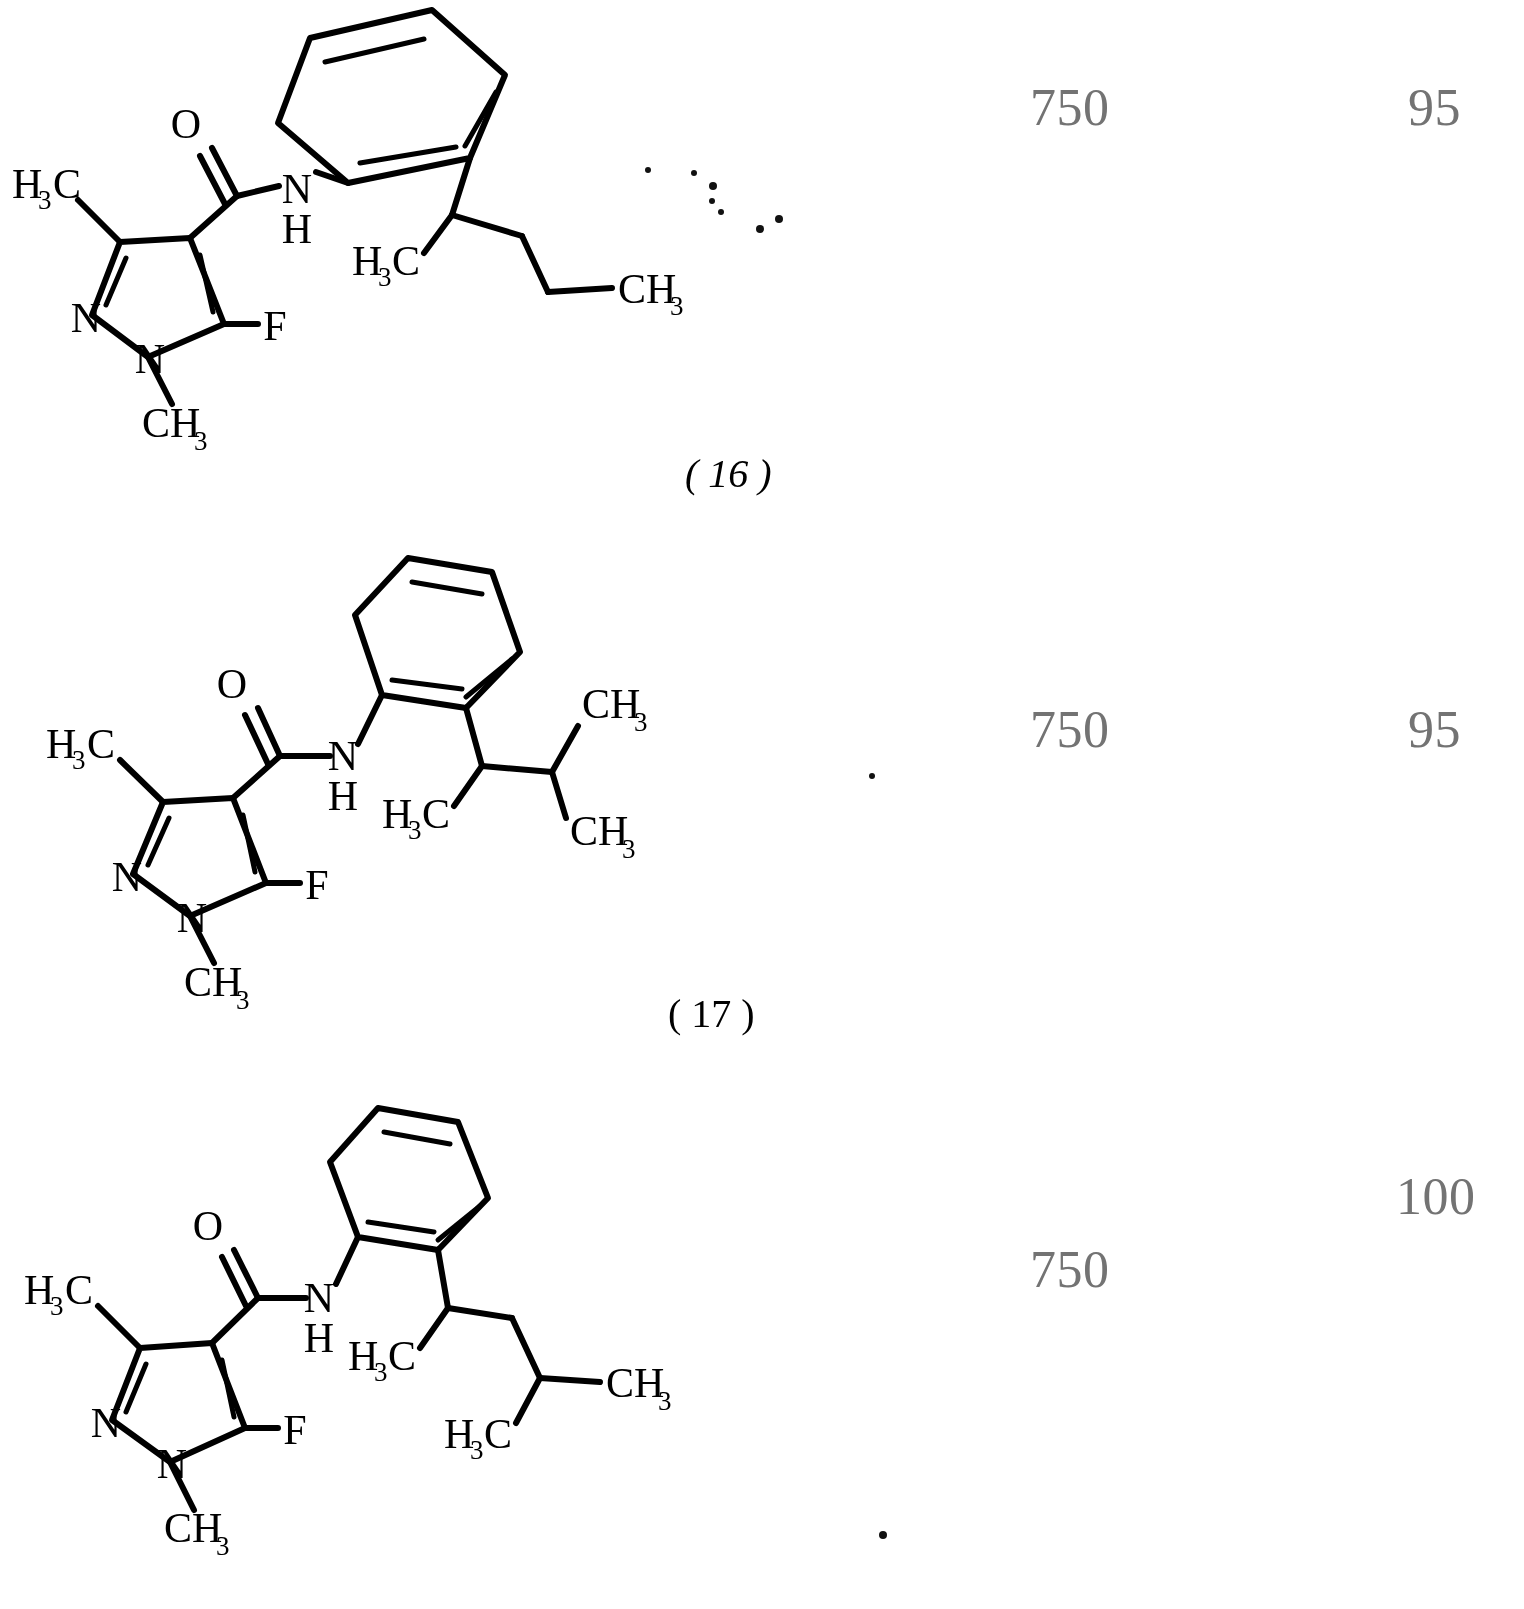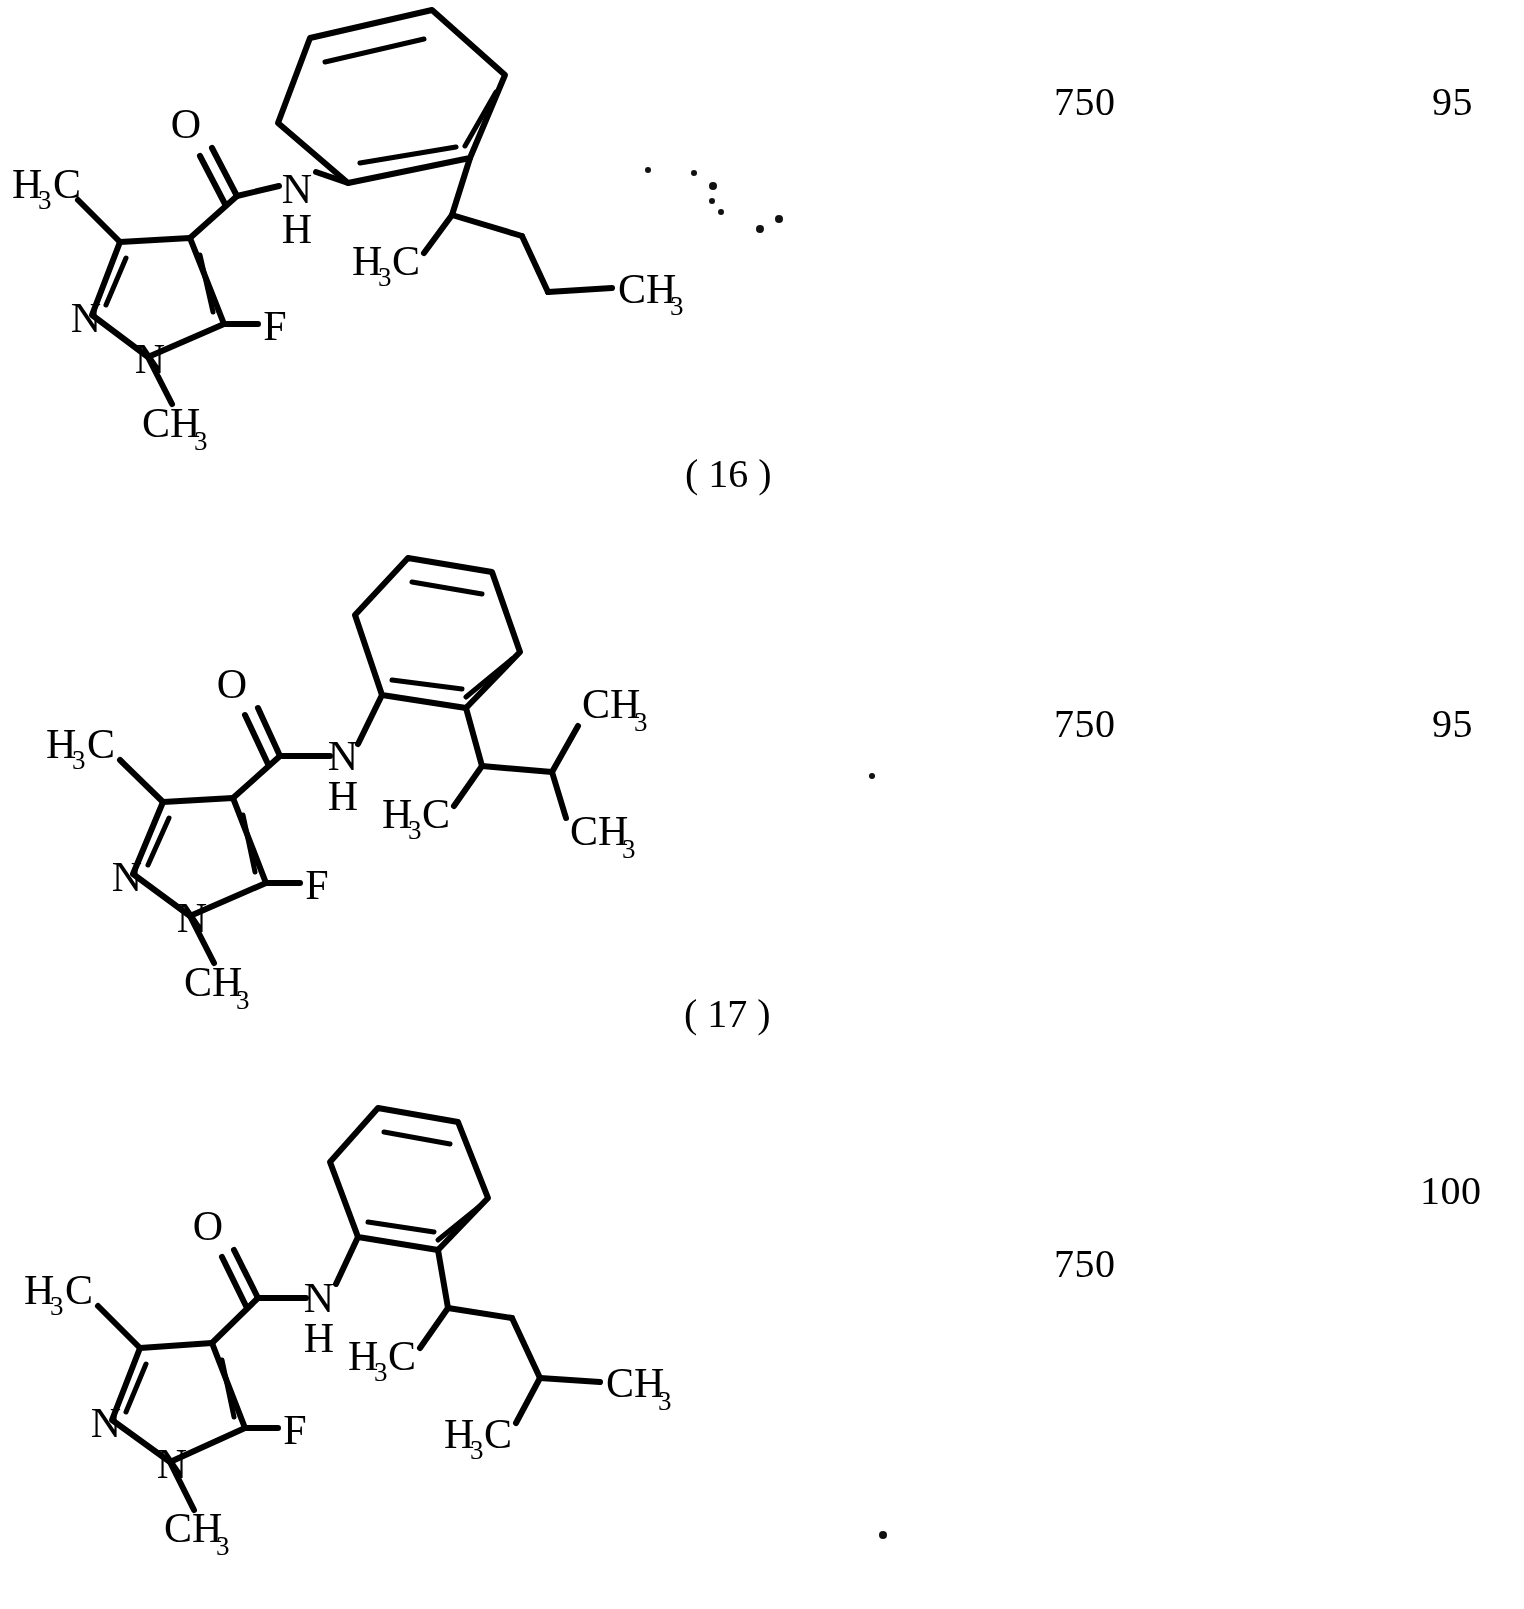--- a/index.html
+++ b/index.html
@@ -45,25 +45,24 @@
     position: absolute;
     left: 0;
     top: 0;
     display: block;
   }
 
   
   .num {
     position: absolute;
     font-family: "Liberation Serif", "DejaVu Serif", serif;
-    font-size: 40px;
+    font-size: 52px;
     letter-spacing: 0.5px;
-    color: #000000;
+    color: #737373;
     white-space: nowrap;
-    margin-left: 24px;
   }
 
   
   .num.page-abs { position: absolute; }
 
   
   .cmpd-label {
     position: absolute;
     font-family: "Liberation Serif", "DejaVu Serif", serif;
     font-size: 40px;
@@ -159,21 +158,21 @@
             <text class="atom" x="392" y="275">C</text>
           </g>
 
           <g>
             <text class="atom" x="618" y="303">CH</text>
             <text class="sub" x="670" y="315">3</text>
           </g>
         </g>
       </svg>
     </div>
-    <div class="cmpd-label" style="left:685px; top:450px;">( 16 )</div>
+    <div class="cmpd-label" style="left:685px; top:450px;font-style:italic;">( 16 )</div>
   </div>
 
   <div class="row" id="row-1">
     <div class="structure-cell">
       <svg class="structure-svg" width="900" height="540" viewBox="0 0 900 540">
         <g stroke="#000" stroke-width="6" fill="none" stroke-linecap="round" stroke-linejoin="round">
 
           <polygon points="408,38 492,52 520,132 466,188 382,175 355,95"></polygon>
           <line x1="412" y1="62" x2="482" y2="74" stroke-width="5"></line>
           <line x1="512" y1="139" x2="466" y2="177" stroke-width="5"></line>
@@ -230,21 +229,21 @@
             <text class="atom" x="582" y="198">CH</text>
             <text class="sub" x="634" y="211">3</text>
           </g>
           <g>
             <text class="atom" x="570" y="325">CH</text>
             <text class="sub" x="622" y="338">3</text>
           </g>
         </g>
       </svg>
     </div>
-    <div class="cmpd-label" style="left:684px; top:470px;">( 17 )</div>
+    <div class="cmpd-label" style="left:668px; top:470px;">( 17 )</div>
   </div>
 
   <div class="row" id="row-2">
     <div class="structure-cell">
       <svg class="structure-svg" width="900" height="549" viewBox="0 0 900 549">
         <g stroke="#000" stroke-width="6" fill="none" stroke-linecap="round" stroke-linejoin="round">
 
           <polygon points="378,48 458,62 488,138 438,190 358,177 330,102"></polygon>
           <line x1="384" y1="72" x2="450" y2="84" stroke-width="5"></line>
           <line x1="480" y1="146" x2="438" y2="180" stroke-width="5"></line>

